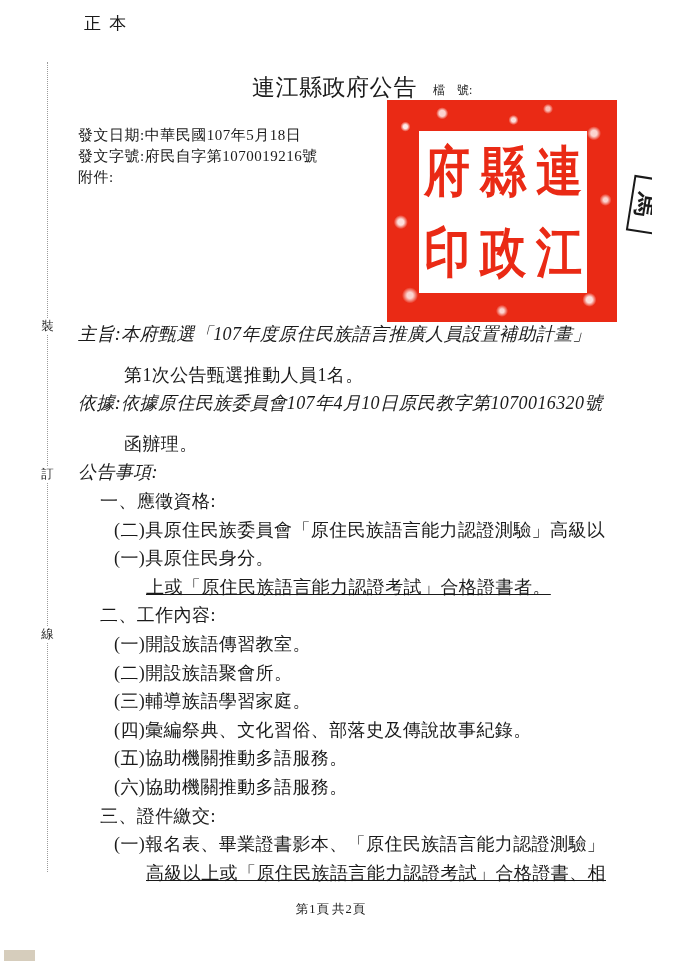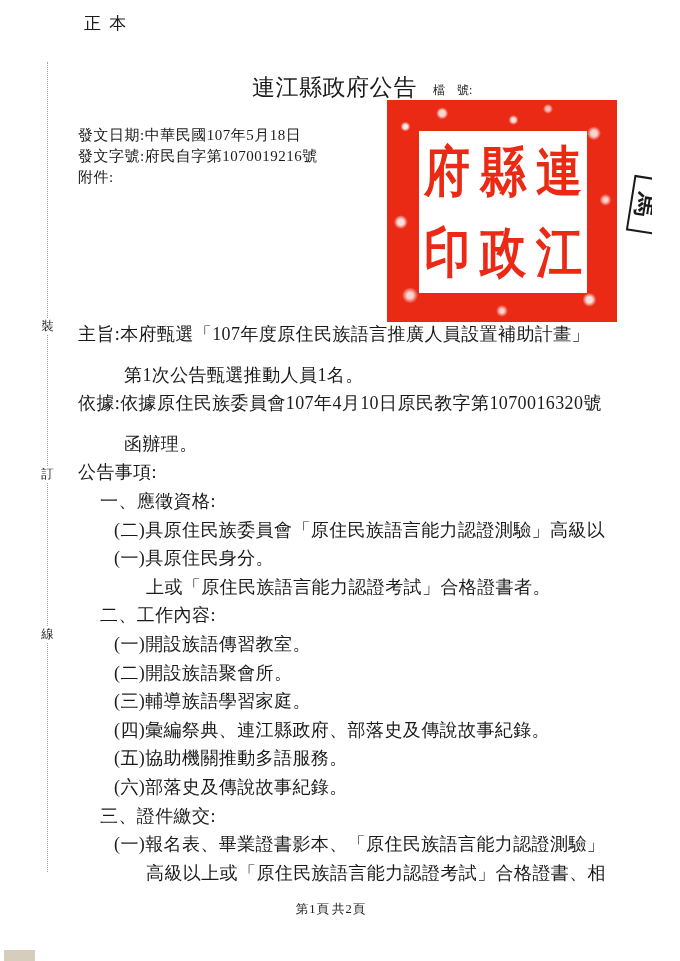--- a/index.html
+++ b/index.html
@@ -50,25 +50,25 @@
   .side-stamp span{display:block;transform:rotate(90deg);font-size:24px;color:#1a1a1a;font-weight:bold;}
   
   .binding-line{position:absolute;left:47px;top:62px;height:810px;width:0;border-left:1px dotted #9a9a9a;}
   .binding-mark{position:absolute;left:40px;width:15px;text-align:center;font-size:12.5px;background:#fff;color:#2a2a2a;}
   .binding-mark.m0{top:318px;}
   .binding-mark.m1{top:466px;}
   .binding-mark.m2{top:626px;}
   
   .body{position:absolute;left:78px;top:320px;width:580px;font-size:18px;letter-spacing:0.4px;}
   .body .line{height:28.6px;line-height:28.6px;white-space:nowrap;}
-  .indent-0{padding-left:0;}
+  .indent-0{padding-left:0;font-style:italic;}
   .indent-1{padding-left:46px;margin-top:12px;}
   .indent-2{padding-left:22px;}
   .indent-3{padding-left:36px;}
-  .indent-4{padding-left:68px;}
+  .indent-4{padding-left:68px;text-decoration:underline;}
   
   .footer{position:absolute;left:0;right:0;top:901px;text-align:center;font-size:12.5px;letter-spacing:1px;padding-left:10px;}
   .footer .total{margin-left:2px;}
   
   .scan-artifact{position:absolute;left:4px;top:950px;width:31px;height:11px;background:#d6cdbc;}
 </style>
 </head>
 <body>
 
 <div class="page">
@@ -118,23 +118,23 @@
       <div class="line indent-1">函辦理。</div>
       <div class="line indent-0">公告事項:</div>
       <div class="line indent-2">一、應徵資格:</div>
       <div class="line indent-3">(二)具原住民族委員會「原住民族語言能力認證測驗」高級以</div>
       <div class="line indent-3">(一)具原住民身分。</div>
       <div class="line indent-4">上或「原住民族語言能力認證考試」合格證書者。</div>
       <div class="line indent-2">二、工作內容:</div>
       <div class="line indent-3">(一)開設族語傳習教室。</div>
       <div class="line indent-3">(二)開設族語聚會所。</div>
       <div class="line indent-3">(三)輔導族語學習家庭。</div>
-      <div class="line indent-3">(四)彙編祭典、連江縣政府、部落史及傳說故事紀錄。</div>
+      <div class="line indent-3">(四)彙編祭典、文化習俗、部落史及傳說故事紀錄。</div>
       <div class="line indent-3">(五)協助機關推動多語服務。</div>
-      <div class="line indent-3">(六)部落史及傳說故事紀錄。</div>
+      <div class="line indent-3">(六)協助機關推動多語服務。</div>
       <div class="line indent-2">三、證件繳交:</div>
       <div class="line indent-3">(一)報名表、畢業證書影本、「原住民族語言能力認證測驗」</div>
       <div class="line indent-4">高級以上或「原住民族語言能力認證考試」合格證書、相</div>
     </div>
 
   <div class="footer">
     <span class="pageno">第1頁</span><span class="total">共2頁</span>
   </div>
 
   <div class="scan-artifact"></div>

